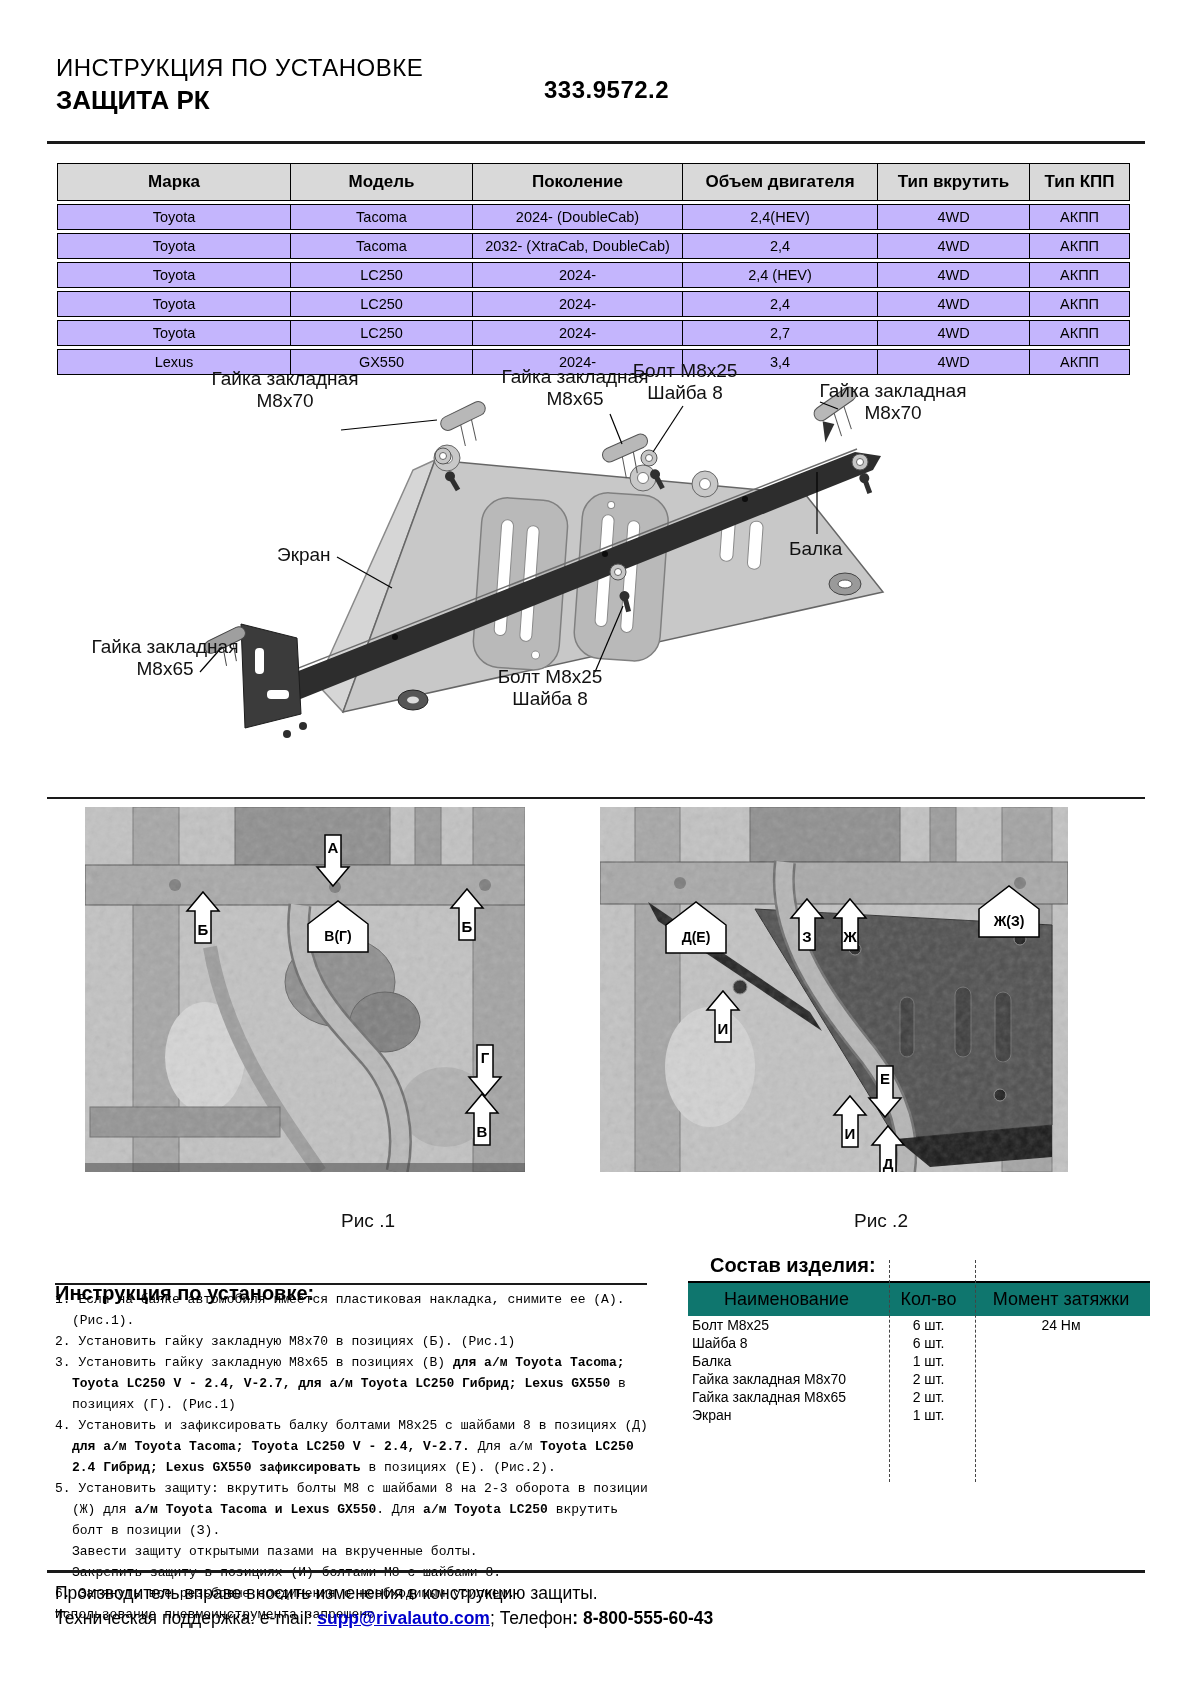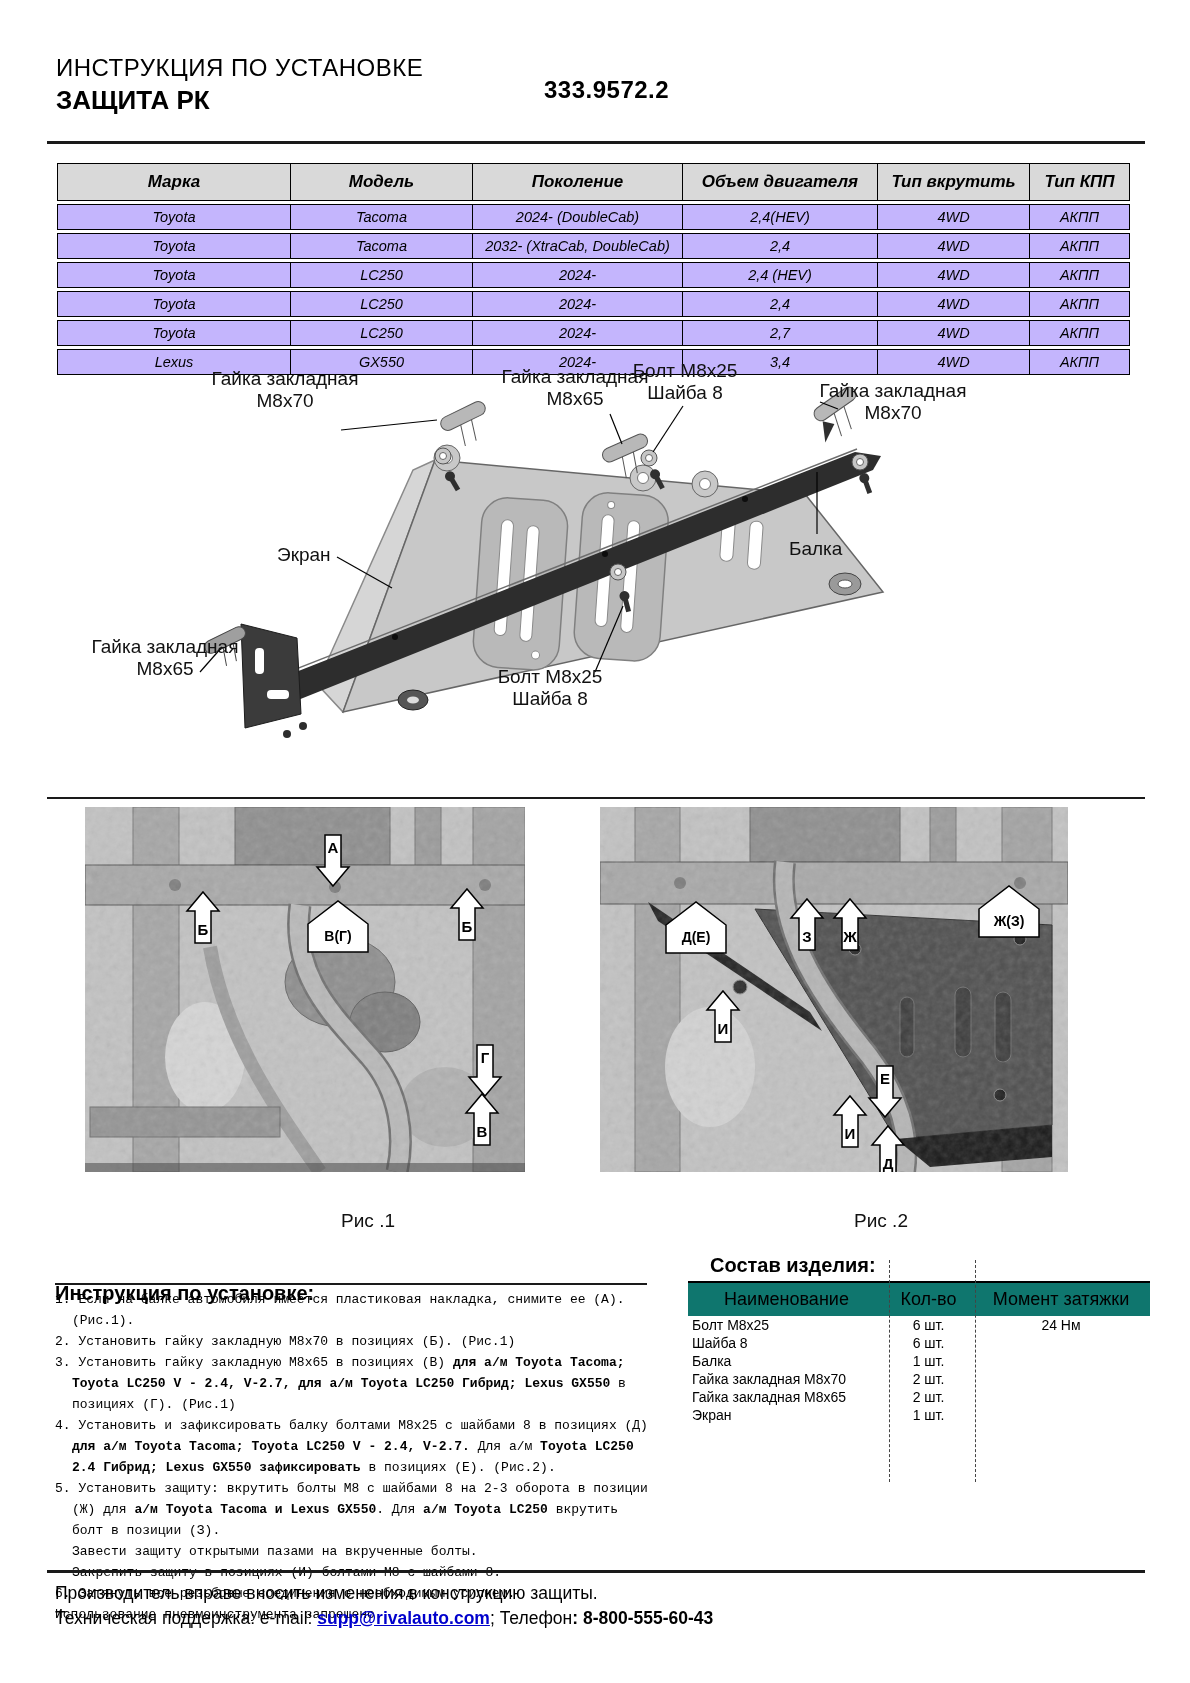--- a/index.html
+++ b/index.html
@@ -11,21 +11,21 @@
   .title1{left:56px;top:54px;font-size:24px;letter-spacing:.5px;}
   .title2{left:56px;top:85px;font-size:26px;font-weight:bold;}
   .partnum{left:544px;top:76px;font-size:24px;font-weight:bold;letter-spacing:.5px;}
   .rule{background:#1a1a1a;}
   .rule.top{left:47px;top:141px;width:1098px;height:3px;}
   .rule.mid{left:47px;top:797px;width:1098px;height:2px;}
   .rule.bot{left:47px;top:1570px;width:1098px;height:3px;}
 
   
   table.fitment{position:absolute;left:57px;top:160px;width:1073px;
-    border-collapse:separate;border-spacing:0 3px;table-layout:fixed;font-style:italic;}
+    border-collapse:separate;border-spacing:0 3px;table-layout:fixed;}
   table.fitment th,table.fitment td{border:1.5px solid #000;border-left:none;text-align:center;
     overflow:hidden;white-space:nowrap;}
   table.fitment th:first-child,table.fitment td:first-child{border-left:1.5px solid #000;}
   table.fitment th{background:#d9d9d9;font-size:17px;font-weight:bold;height:34px;}
   table.fitment td{font-size:14.5px;height:22px;background:#c4b5fd;}
 
   
   .diagram{left:45px;top:352px;width:1105px;height:442px;}
   .dlabel{position:absolute;font-size:19px;line-height:22px;text-align:center;width:190px;color:#111;}
   .dlabel.single{width:auto;text-align:left;}

